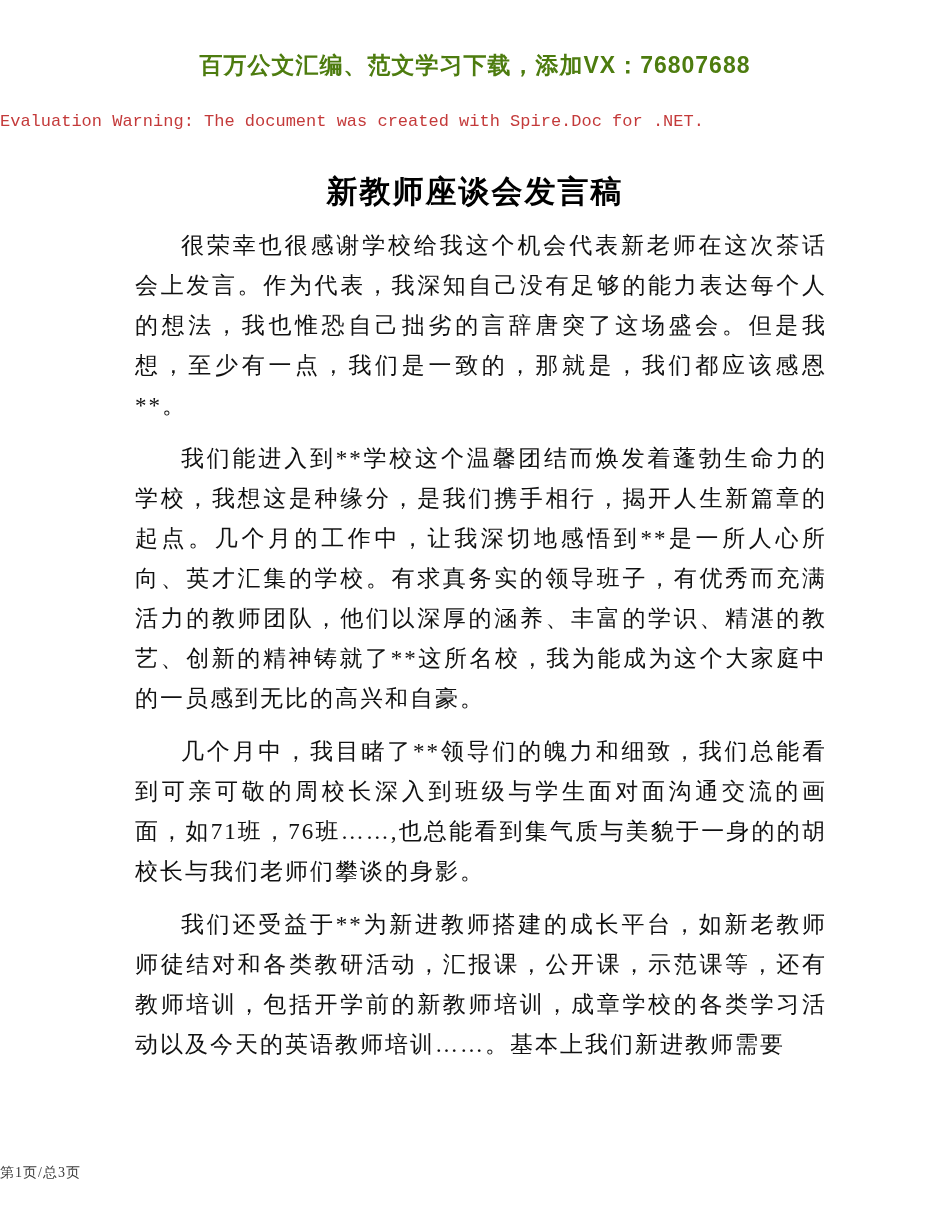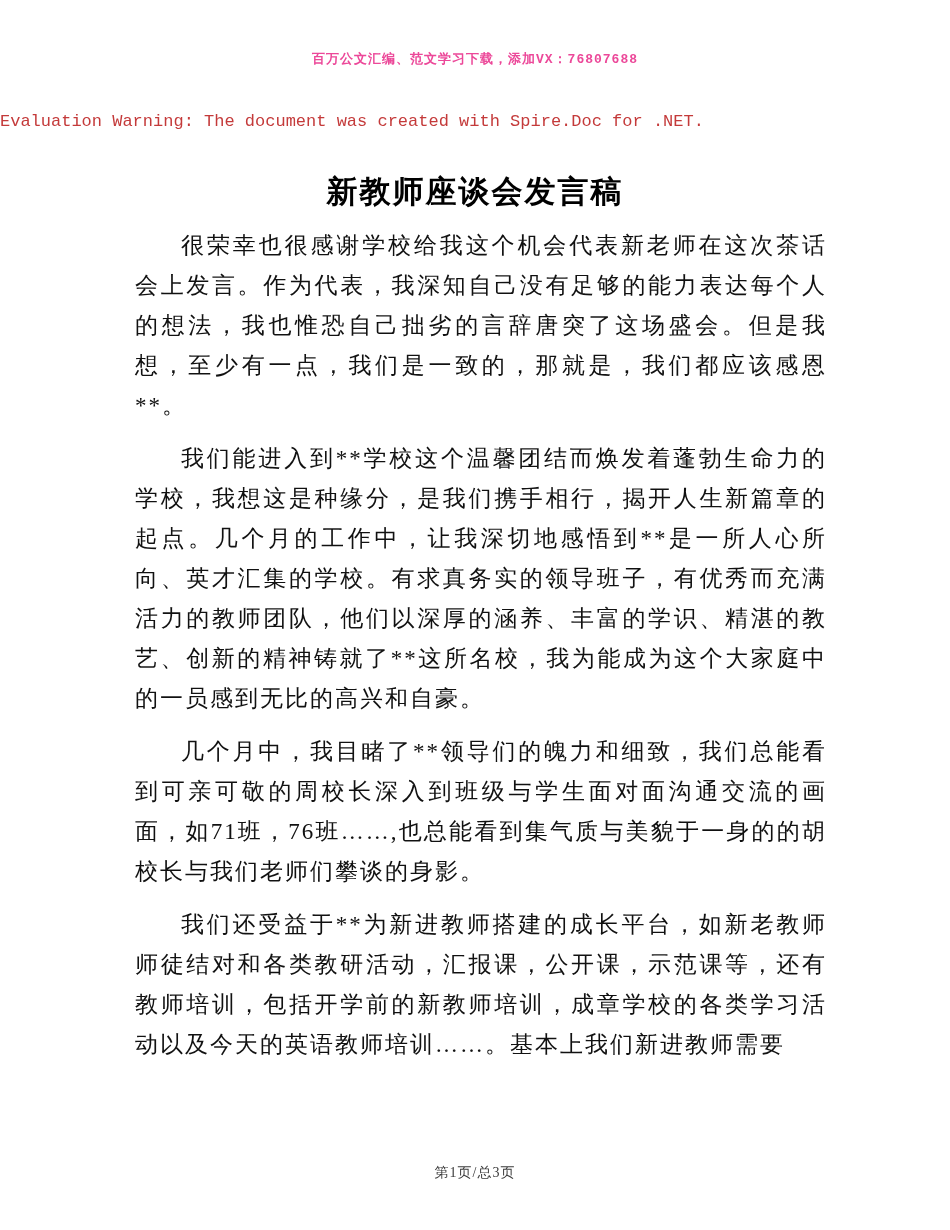--- a/index.html
+++ b/index.html
@@ -15,25 +15,25 @@
       box-sizing: border-box;
       overflow: hidden;
       font-family: "Liberation Serif", serif;
     }
     .promo-header {
       position: absolute;
       top: 50px;
       left: 0;
       width: 100%;
       text-align: center;
-      font-size: 13px;
+      font-size: 23px;
       font-weight: bold;
       letter-spacing: 1px;
-      color: #ec4899;
-      font-family: Liberation Mono, monospace;
+      color: #4d7c0f;
+      font-family: Liberation Sans, sans-serif;
     }
     .eval-warning {
       position: absolute;
       top: 112px;
       left: 0;
       width: 100%;
       text-align: left;
       font-size: 17px;
       color: #c43a3a;
       font-family: "Liberation Mono", monospace;
@@ -64,21 +64,20 @@
       letter-spacing: 2px;
       text-indent: 2em;
       color: #111111;
       text-align: justify;
     }
     .footer {
       position: absolute;
       bottom: 48px;
       left: 0;
       width: 100%;
-      text-align: center;
       font-size: 14px;
       color: #3a3a3a;
       letter-spacing: 1px;
     }
   </style>
 </head>
 <body>
 
 <div class="page">
 

